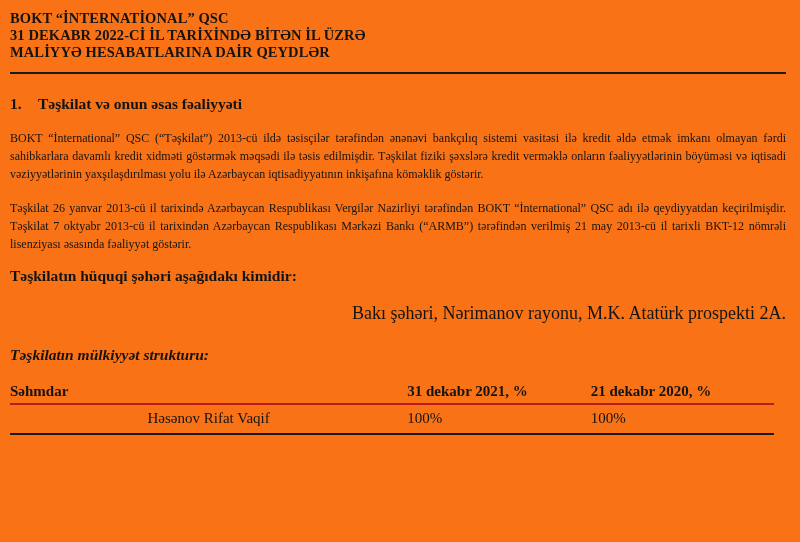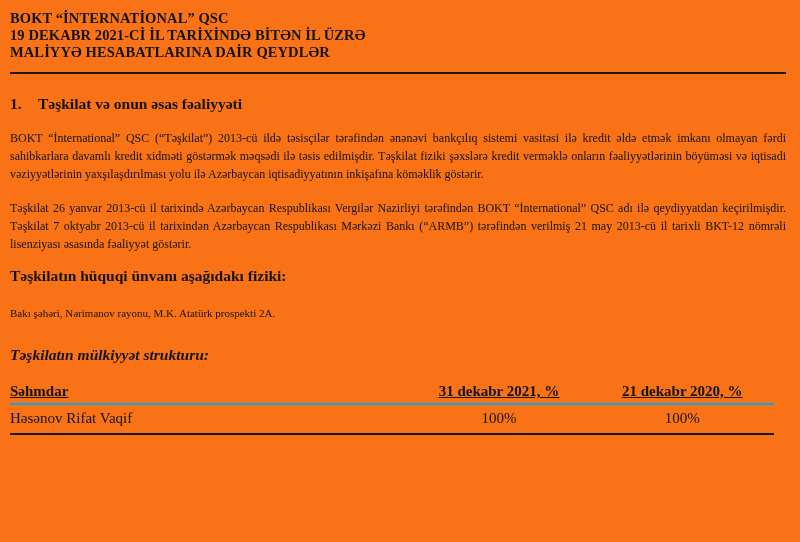--- a/index.html
+++ b/index.html
@@ -43,74 +43,75 @@
   .body-par.first { margin-top: 17px; }
 
   .sub-heading {
     margin-top: 14px;
     font-weight: bold;
     font-size: 15.5px;
     line-height: 18px;
   }
   .plain-line {
     margin-top: 19px;
-    font-size: 11px;
+    font-size: 18px;
     line-height: 18px;
+    text-align: right;
   }
   .sub-heading.second { margin-top: 24px; font-style: italic; }
   .plain-line.ownership { margin-top: 20px; }
 
   table.shareholders {
     margin-top: 19px;
     width: 764px;
     border-collapse: collapse;
     table-layout: fixed;
     font-size: 15px;
   }
   table.shareholders col.c1 { width: 52%; }
   table.shareholders col.c2 { width: 24%; }
   table.shareholders col.c3 { width: 24%; }
   table.shareholders th {
     font-weight: bold;
     text-align: left;
     padding: 0 0 3px 0;
-    border-bottom: 2px solid #0ea5e9;
+    border-bottom: 2px solid #b91c1c;
     white-space: nowrap;
-    text-decoration: underline;
   }
-  table.shareholders th.num, table.shareholders td.num { text-align: center; }
+  table.shareholders th.num, table.shareholders td.num { text-align: left; }
   table.shareholders td {
     padding: 5px 0 6px 0;
     border-bottom: 2.5px solid #1a1a1a;
     white-space: nowrap;
+    text-align: center;
   }
 </style>
 </head>
 <body>
 
 <div class="page">
 
   <div class="doc-header">
     <div>BOKT “İNTERNATİONAL” QSC</div>
-    <div>19 DEKABR 2021-Cİ İL TARİXİNDƏ BİTƏN İL ÜZRƏ</div>
+    <div>31 DEKABR 2022-Cİ İL TARİXİNDƏ BİTƏN İL ÜZRƏ</div>
     <div>MALİYYƏ HESABATLARINA DAİR QEYDLƏR</div>
   </div>
 
   <hr class="rule">
 
   <div class="section-heading">
     <span class="section-number">1.</span>
     <span>Təşkilat və onun əsas fəaliyyəti</span>
   </div>
 
   <p class="body-par first">BOKT “İnternational” QSC (“Təşkilat”) 2013-cü ildə təsisçilər tərəfindən ənənəvi bankçılıq sistemi vasitəsi ilə kredit əldə etmək imkanı olmayan fərdi sahibkarlara davamlı kredit xidməti göstərmək məqsədi ilə təsis edilmişdir. Təşkilat fiziki şəxslərə kredit verməklə onların fəaliyyətlərinin böyüməsi və iqtisadi vəziyyətlərinin yaxşılaşdırılması yolu ilə Azərbaycan iqtisadiyyatının inkişafına köməklik göstərir.</p>
 
   <p class="body-par">Təşkilat 26 yanvar 2013-cü il tarixində Azərbaycan Respublikası Vergilər Nazirliyi tərəfindən BOKT “İnternational” QSC adı ilə qeydiyyatdan keçirilmişdir. Təşkilat 7 oktyabr 2013-cü il tarixindən Azərbaycan Respublikası Mərkəzi Bankı (“ARMB”) tərəfindən verilmiş 21 may 2013-cü il tarixli BKT-12 nömrəli lisenziyası əsasında fəaliyyət göstərir.</p>
 
-  <div class="sub-heading">Təşkilatın hüquqi ünvanı aşağıdakı fiziki:</div>
+  <div class="sub-heading">Təşkilatın hüquqi şəhəri aşağıdakı kimidir:</div>
 
   <div class="plain-line">Bakı şəhəri, Nərimanov rayonu, M.K. Atatürk prospekti 2A.</div>
 
   <div class="sub-heading second">Təşkilatın mülkiyyət strukturu:</div>
 
 
   <table class="shareholders">
     <colgroup>
         <col class="c1">
         <col class="c2">

